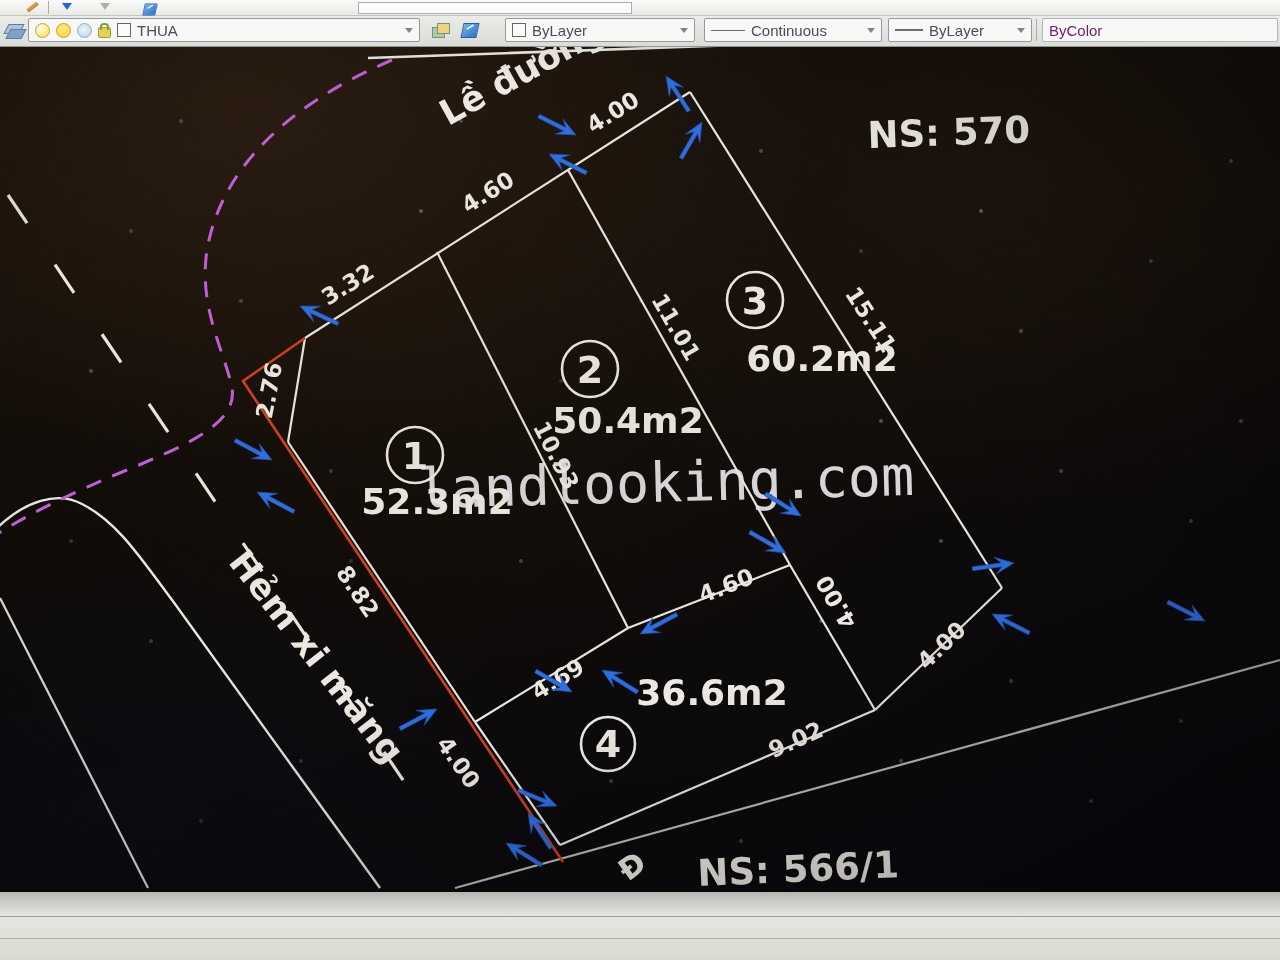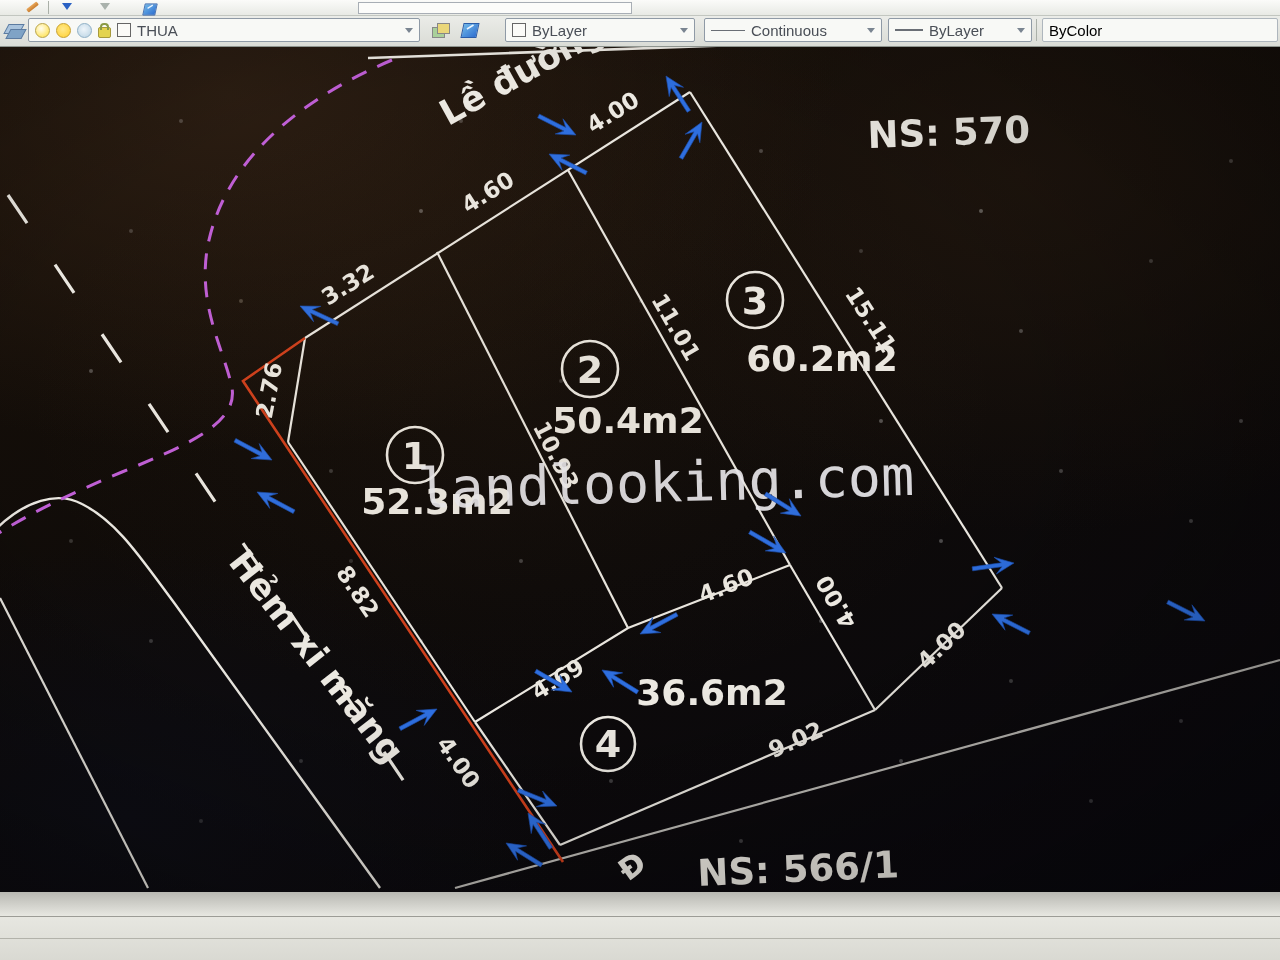--- a/index.html
+++ b/index.html
@@ -231,21 +231,21 @@
         <span class="linesample thin"></span>
         <span>Continuous</span>
         <span class="chev"></span>
       </div>
       <div class="combo" style="left:888px;width:144px;">
         <span class="linesample" style="width:28px;"></span>
         <span>ByLayer</span>
         <span class="chev"></span>
       </div>
       <span class="tb-sep" style="left:1036px;"></span>
-      <div class="combo" style="left:1042px;width:236px;border-color:#aeb6bd;color:#000000;">
+      <div class="combo" style="left:1042px;width:236px;border-color:#aeb6bd;color:#701a75;">
         <span>ByColor</span>
       </div>
     </div>
   </div>
 
   <div class="band">
     <div class="l1"></div>
     <div class="l2"></div>
   </div>
 </div>

